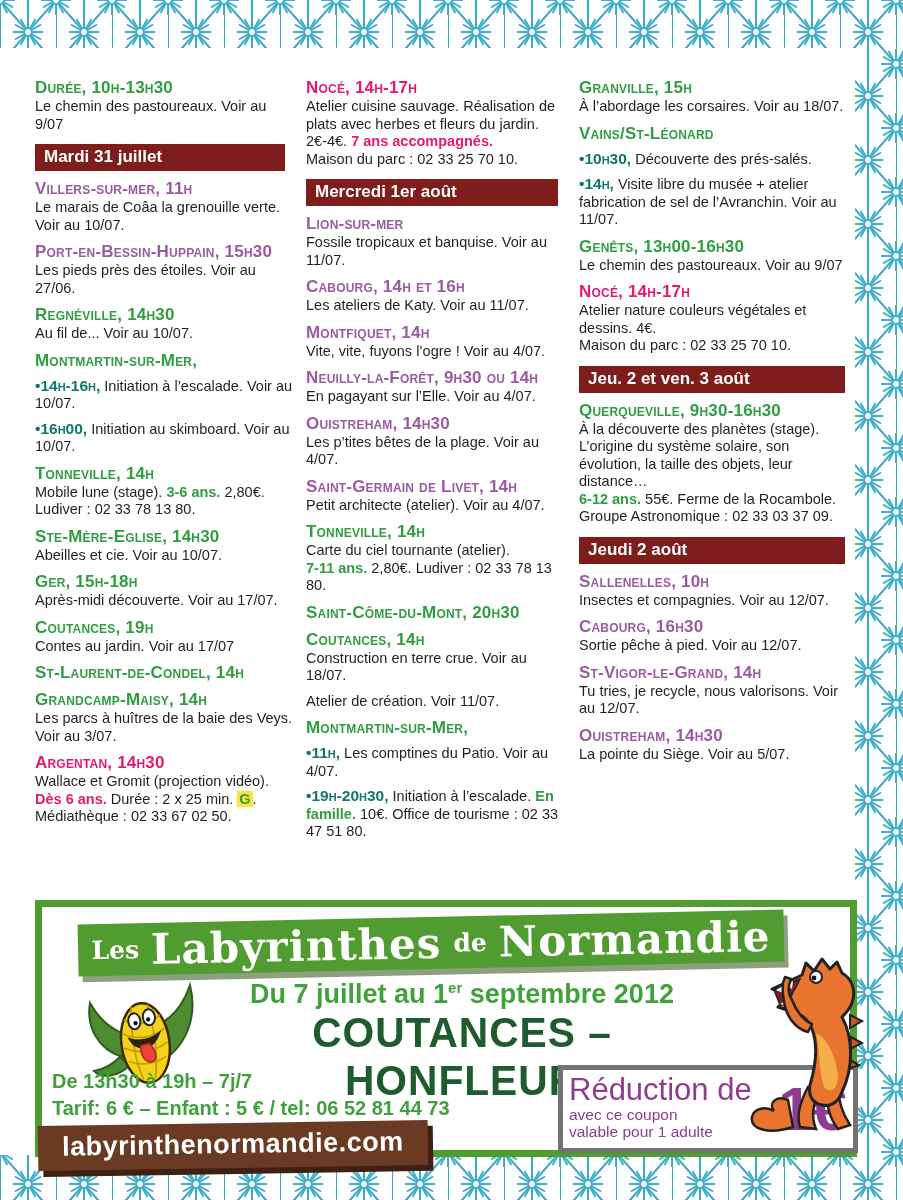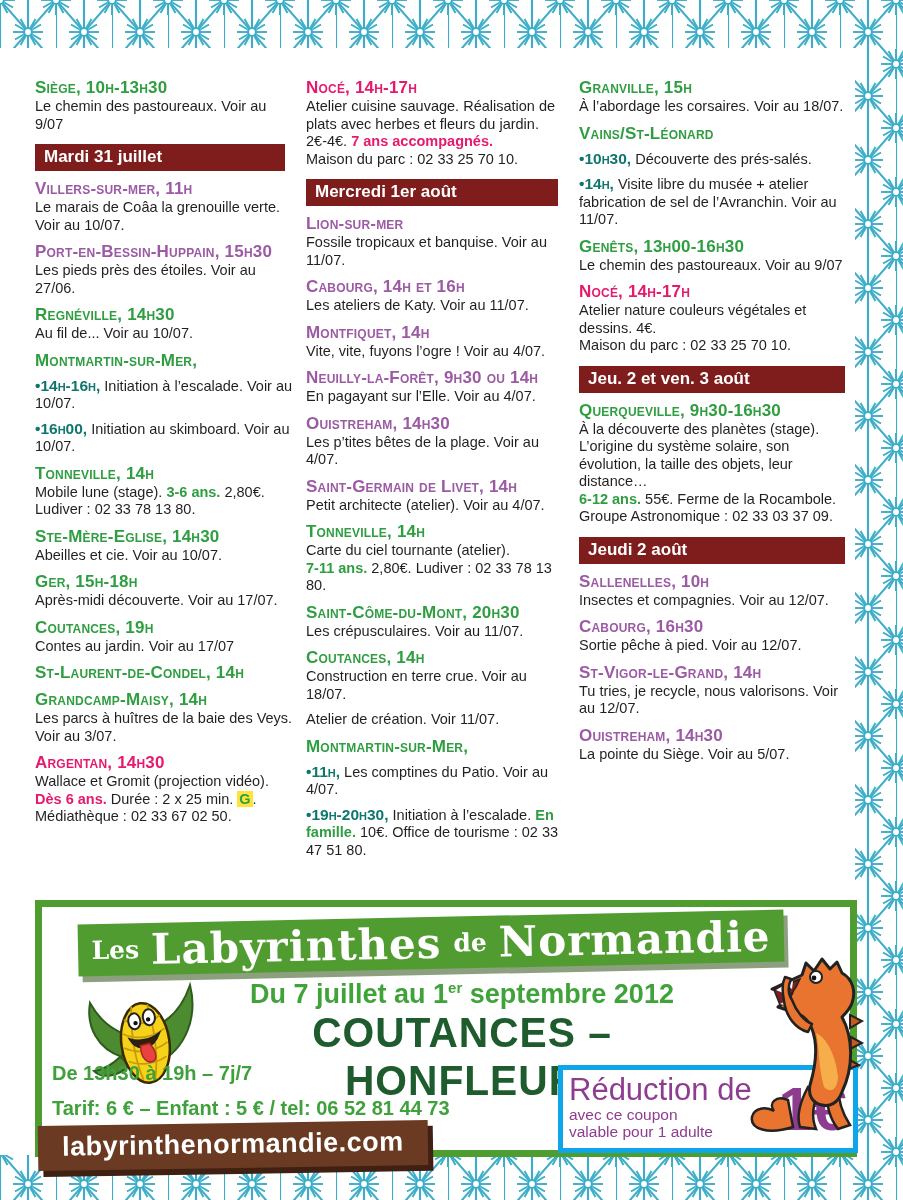--- a/index.html
+++ b/index.html
@@ -32,27 +32,27 @@
       transform:rotate(-1.2deg);display:flex;align-items:center;justify-content:center;gap:12px;
       box-shadow:4px 6px 0 rgba(45,80,20,.55);}
   .t-small{font-family:"DejaVu Serif",serif;font-weight:bold;font-size:25px;color:#fff;}
   .t-big{font-family:"DejaVu Serif",serif;font-weight:bold;font-size:42px;color:#fff;letter-spacing:1px;}
   .corn{position:absolute;left:28px;top:58px;}
   .ad-dates{position:absolute;left:170px;top:72px;width:500px;text-align:center;
             color:#3FA33A;font-weight:bold;font-size:27px;}
   .ad-dates sup{font-size:15px;}
   .ad-cities{position:absolute;left:140px;top:102px;width:560px;text-align:center;
              color:#1E5C2E;font-weight:bold;font-size:42px;letter-spacing:1px;transform:scaleX(.97);}
-  .ad-hours{position:absolute;left:10px;top:155px;color:#3FA13C;font-weight:bold;font-size:20px;}
+  .ad-hours{position:absolute;left:10px;top:163px;color:#3FA13C;font-weight:bold;font-size:20px;}
   .ad-tariff{position:absolute;left:10px;top:190px;color:#3FA13C;font-weight:bold;font-size:20px;}
   .ad-website{position:absolute;left:-4px;top:216px;background:#6A3B22;color:#fff;font-weight:bold;
               font-size:27px;padding:6px 24px 8px;transform:rotate(-0.9deg);
               box-shadow:5px 6px 0 #3F2012;letter-spacing:.5px;}
   .ad-coupon{position:absolute;left:516px;top:158px;width:300px;height:88px;box-sizing:border-box;
-             border:5px solid #0ea5e9;background:#fff;display:flex;align-items:stretch;
+             border:5px solid #737373;background:#fff;display:flex;align-items:stretch;
              padding:3px 6px;z-index:2;}
   .coupon-left{flex:1;}
   .coupon-heading{color:#8E3C8F;font-size:31px;line-height:33px;}
   .coupon-sub{color:#8E3C8F;font-size:15.5px;line-height:17px;}
   .coupon-amount{color:#8E3C8F;font-size:62px;font-weight:bold;line-height:1;align-self:center;}
   .dragon{position:absolute;right:-28px;top:30px;z-index:3;}
 </style>
 </head>
 <body>
 
@@ -88,21 +88,21 @@
       </pattern>
     </defs>
     <rect x="0" y="0" width="903" height="48" fill="url(#asanoha)"></rect>
     <rect x="855" y="0" width="48" height="1200" fill="url(#asanoha)"></rect>
     <rect x="0" y="1155" width="903" height="45" fill="url(#asanoha)"></rect>
   </svg>
 
   <div class="content">
     <div class="col col0">
         <div class="event">
-          <p class="ev-loc c-green">Siège, 10h-13h30</p>
+          <p class="ev-loc c-green">Durée, 10h-13h30</p>
           <p class="ev-line"><span class="s-b">Le chemin des pastoureaux.</span><span class="s-n"> Voir au 9/07</span></p>
         </div>
         <div class="date-bar">Mardi 31 juillet</div>
         <div class="event">
           <p class="ev-loc c-purple">Villers-sur-mer, 11h</p>
           <p class="ev-line"><span class="s-b">Le marais de Coâa la grenouille verte.</span><span class="s-n"> Voir au 10/07.</span></p>
         </div>
         <div class="event">
           <p class="ev-loc c-purple">Port-en-Bessin-Huppain, 15h30</p>
           <p class="ev-line"><span class="s-b">Les pieds près des étoiles.</span><span class="s-n"> Voir au 27/06.</span></p>
@@ -175,21 +175,20 @@
           <p class="ev-loc c-purple">Saint-Germain de Livet, 14h</p>
           <p class="ev-line"><span class="s-b">Petit architecte</span><span class="s-n"> (atelier). Voir au 4/07.</span></p>
         </div>
         <div class="event">
           <p class="ev-loc c-green">Tonneville, 14h</p>
           <p class="ev-line"><span class="s-b">Carte du ciel tournante</span><span class="s-n"> (atelier).</span></p>
           <p class="ev-line"><span class="s-gb">7-11 ans.</span><span class="s-n"> 2,80€. Ludiver : 02 33 78 13 80.</span></p>
         </div>
         <div class="event">
           <p class="ev-loc c-green">Saint-Côme-du-Mont, 20h30</p>
-          <p class="ev-line"><span class="s-b">Les crépusculaires.</span><span class="s-n"> Voir au 11/07.</span></p>
         </div>
         <div class="event">
           <p class="ev-loc c-green">Coutances, 14h</p>
           <p class="ev-line"><span class="s-b">Construction en terre crue.</span><span class="s-n"> Voir au 18/07.</span></p>
         </div>
         <div class="event">
           <p class="ev-line"><span class="s-b">Atelier de création.</span><span class="s-n"> Voir 11/07.</span></p>
         </div>
         <div class="event">
           <p class="ev-loc c-green">Montmartin-sur-Mer,</p>

